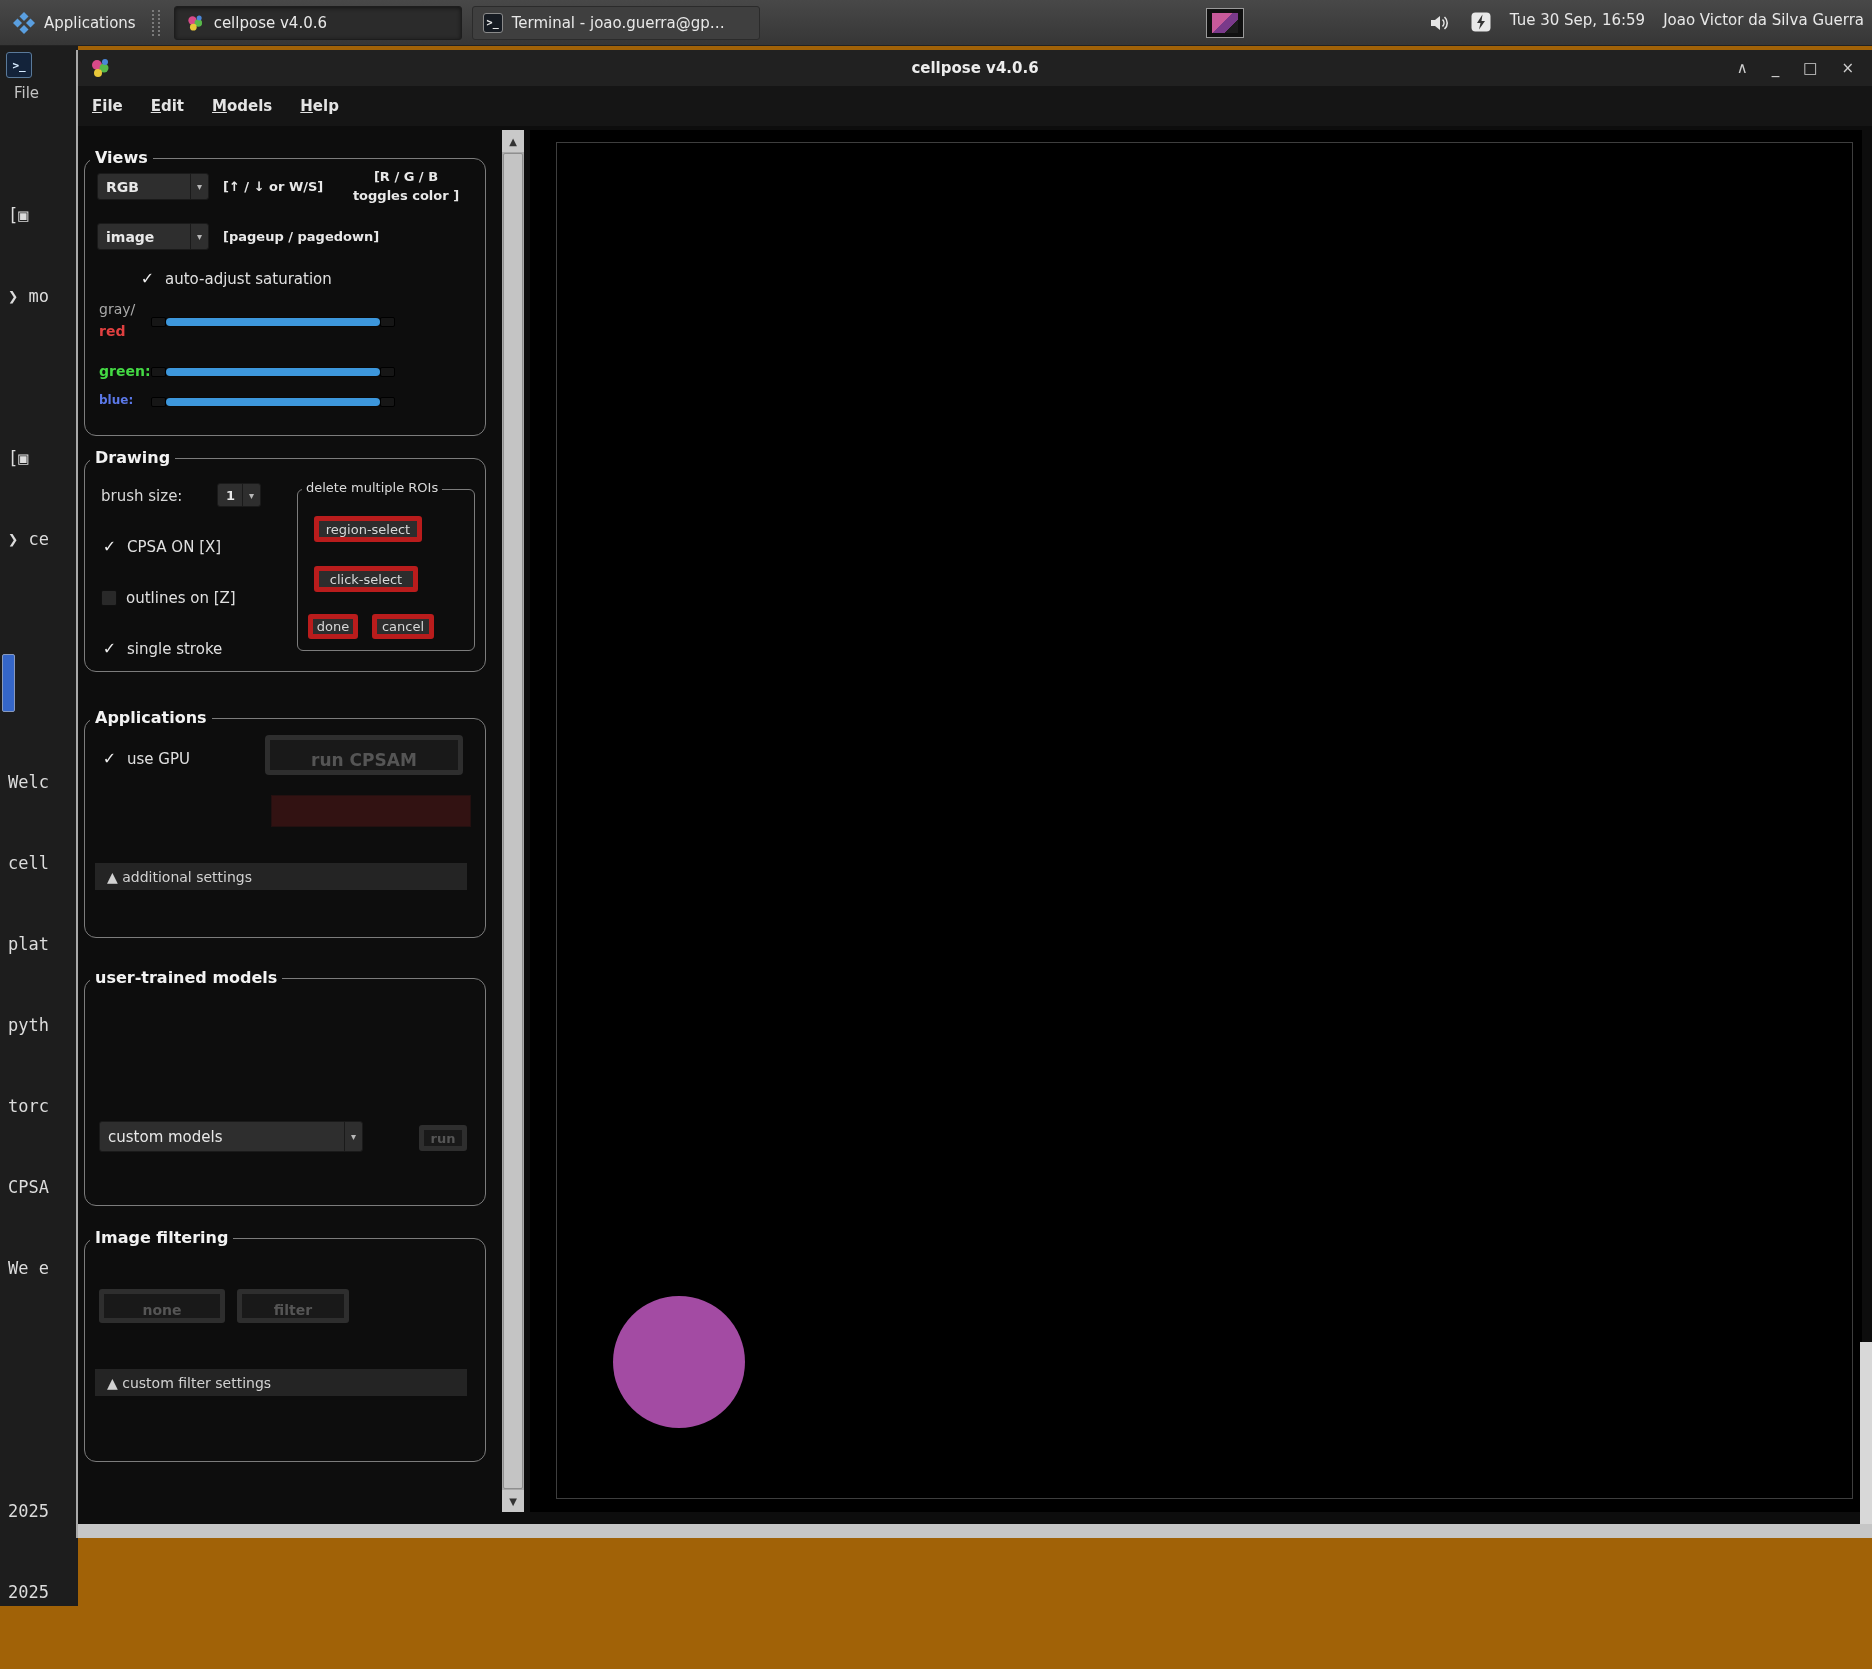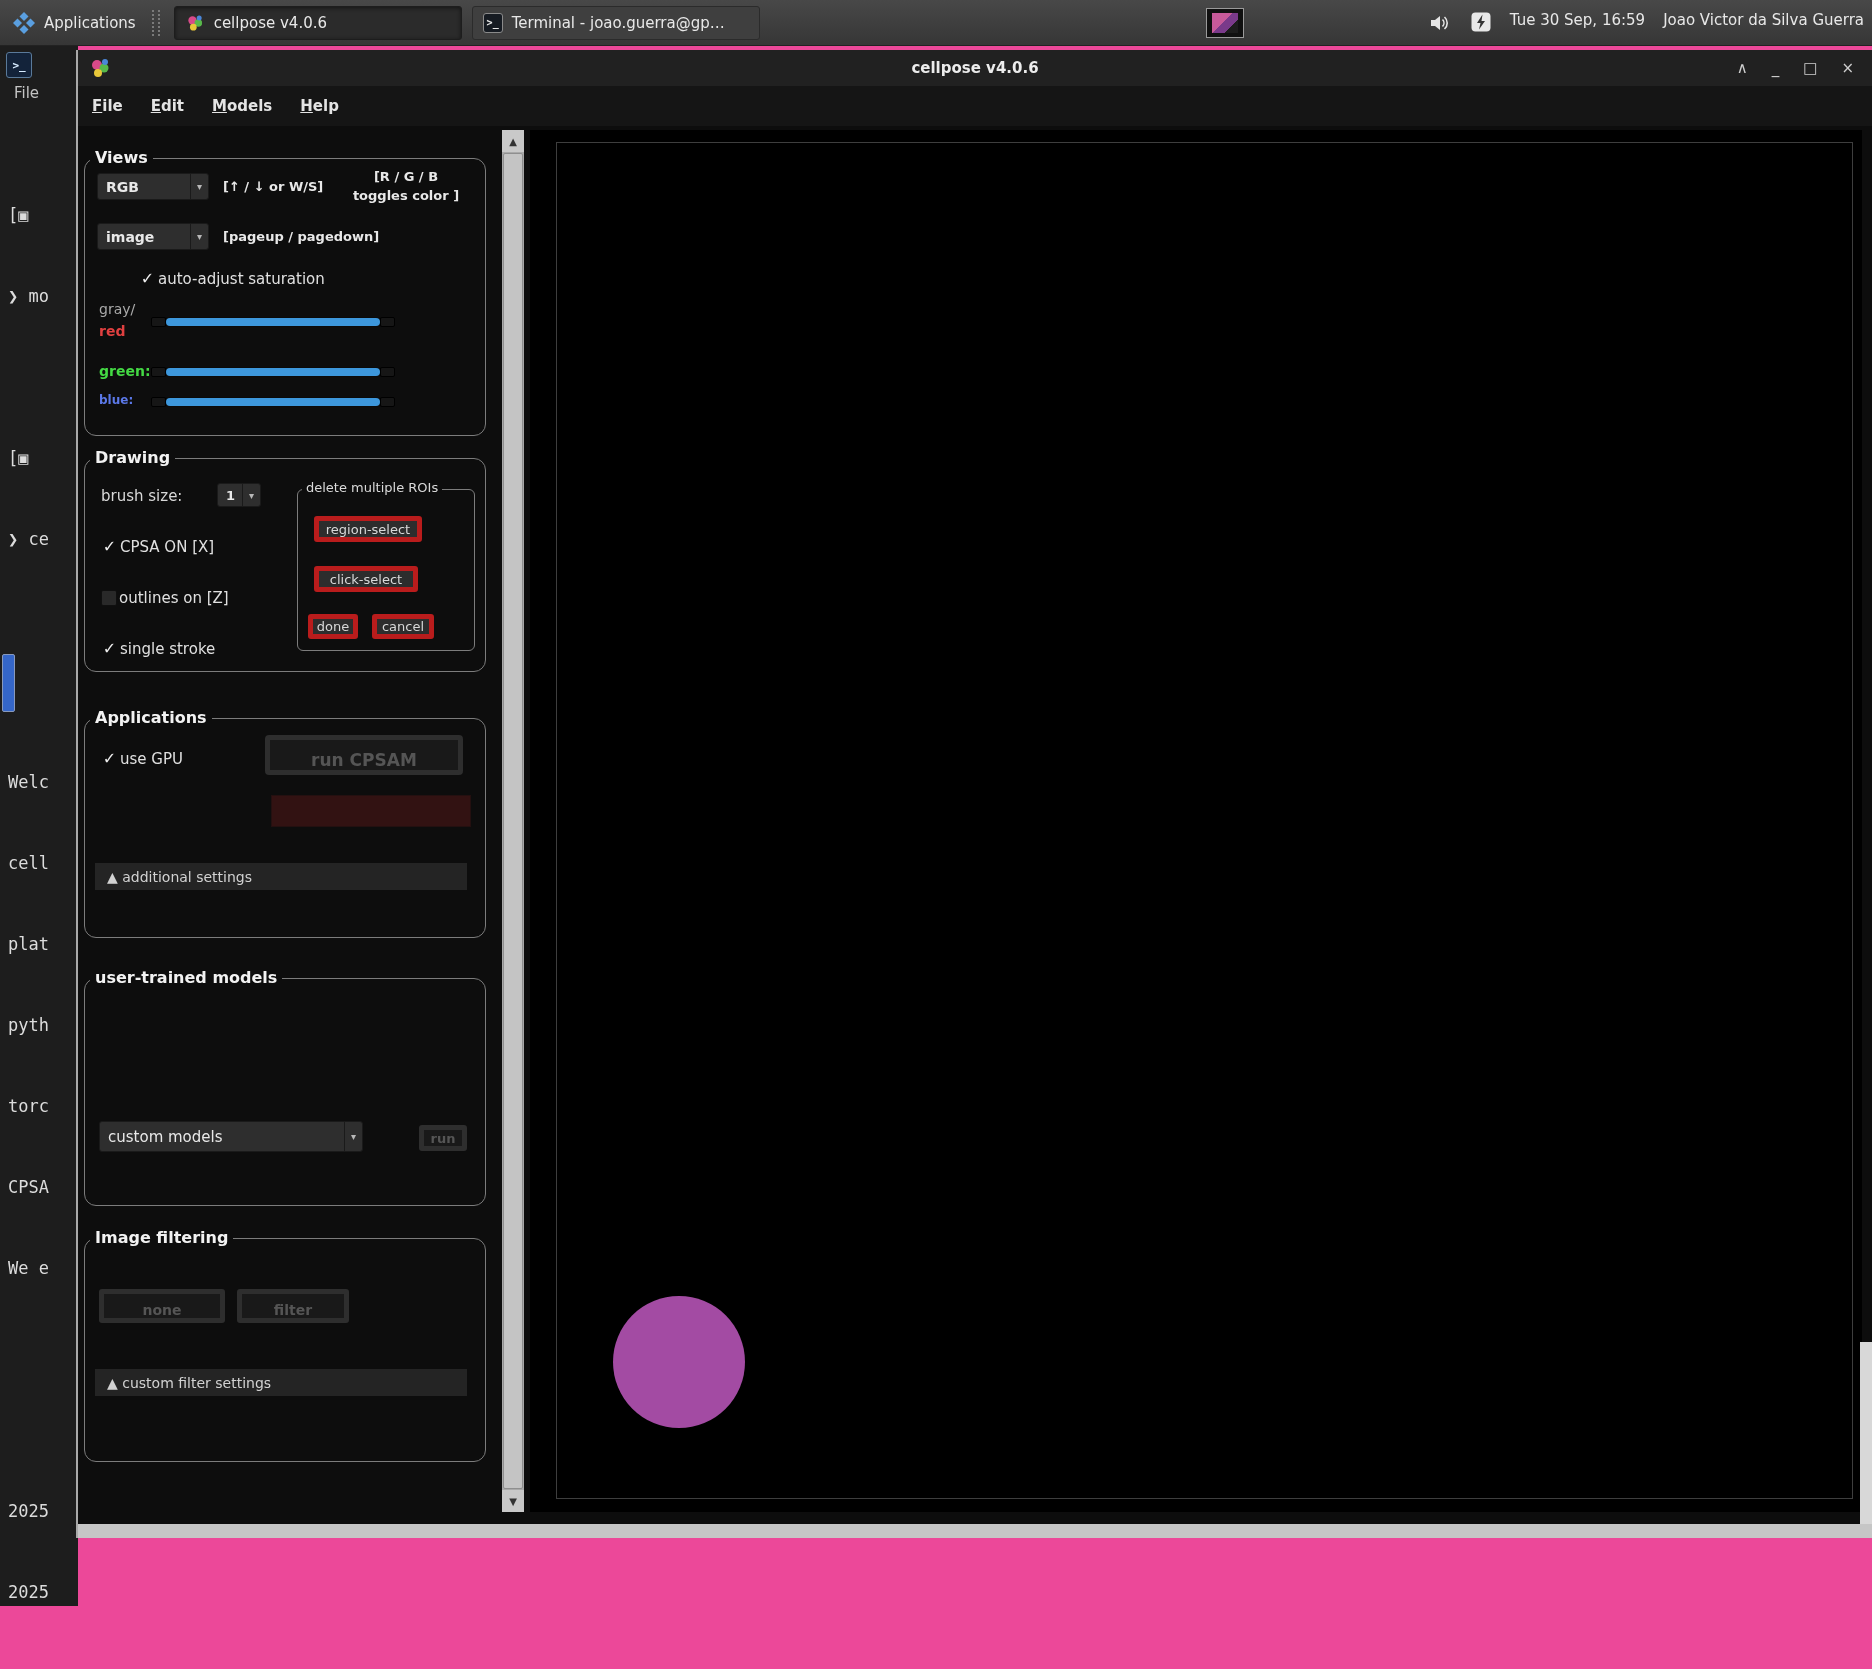--- a/index.html
+++ b/index.html
@@ -1,18 +1,18 @@
 <!DOCTYPE html>
 <html><head>
 <meta charset="utf-8">
 <style>
   *{margin:0;padding:0;box-sizing:border-box}
   html,body{width:1872px;height:1669px;background:#000;overflow:hidden;
     font-family:"DejaVu Sans","Liberation Sans",sans-serif}
-  .screen{position:relative;width:1872px;height:1669px;background:#ec4899}
+  .screen{position:relative;width:1872px;height:1669px;background:#a16207}
 
   
   .taskbar{position:absolute;left:0;top:0;width:1872px;height:46px;
     background:linear-gradient(#484848,#363636);border-bottom:1px solid #222;
     display:flex;align-items:center;color:#e8e8e8;font-size:15px;z-index:10}
   .apps-btn{display:flex;align-items:center;gap:8px;padding:0 12px;height:100%;cursor:default}
   .grip{width:8px;height:26px;border-left:2px dotted #7a7a7a;border-right:2px dotted #7a7a7a;margin:0 4px}
   .tb-tab{display:flex;align-items:center;gap:9px;height:34px;width:288px;margin-left:10px;padding:0 10px;
     background:#3f3f3f;border:1px solid #2b2b2b;border-radius:3px;white-space:nowrap;overflow:hidden}
   .tb-tab.active{background:#2b2b2b;border-color:#1d1d1d;box-shadow:inset 0 1px 4px rgba(0,0,0,.55)}
@@ -55,21 +55,21 @@
   .lbl{position:absolute;font-size:15px;color:#d8d8d8;white-space:nowrap}
   .hint{position:absolute;font-size:13px;font-weight:bold;color:#e8e8e8;white-space:nowrap}
   .hint2{position:absolute;font-size:13px;font-weight:bold;color:#e8e8e8;text-align:center;line-height:19px;width:150px}
   .hint2 span{display:block}
   .combo{position:absolute;display:flex;align-items:center;background:#2e2e2e;border:1px solid #1a1a1a;
     border-radius:3px;color:#e8e8e8;font-size:14px;font-weight:600;padding-left:8px;white-space:nowrap}
   .combo.plain{font-weight:400;font-size:15px}
   .combo .arrow{margin-left:auto;width:18px;align-self:stretch;border-left:1px solid #1a1a1a;
     display:flex;align-items:center;justify-content:center;color:#b8b8b8;font-size:10px}
   .arrow::before{content:"▾"}
-  .checkrow{position:absolute;display:flex;align-items:center;gap:2px;font-size:15px;color:#e0e0e0;white-space:nowrap}
+  .checkrow{position:absolute;display:flex;align-items:center;gap:9px;font-size:15px;color:#e0e0e0;white-space:nowrap}
   .chk{width:17px;text-align:center;flex:none}
   .chk.on::before{content:"✓";font-size:16px;font-weight:bold;color:#f0f0f0}
   .chk.off{width:16px;height:16px;background:#292929;border:1px solid #0f0f0f;border-radius:2px}
   .btn{position:absolute;display:flex;align-items:flex-end;justify-content:center;background:#2d2d2d;
     border:5px solid #b91c1c;border-radius:3px;color:#d8d8d8;font-size:13px;white-space:nowrap}
   .btn.disabled{background:#191919;border-color:#2e2e2e;color:#555;font-weight:600}
   .btn.big{font-size:17px;font-weight:bold;border-radius:4px}
   .slider{position:absolute;height:10px;background:#0a0a0a;border-radius:5px}
   .sl-fill{position:absolute;left:15px;right:15px;top:1px;bottom:1px;background:#3d97dc;border-radius:4px}
   .sl-h{position:absolute;top:0;width:15px;height:10px;background:#161616;border:1px solid #000;border-radius:2px}

